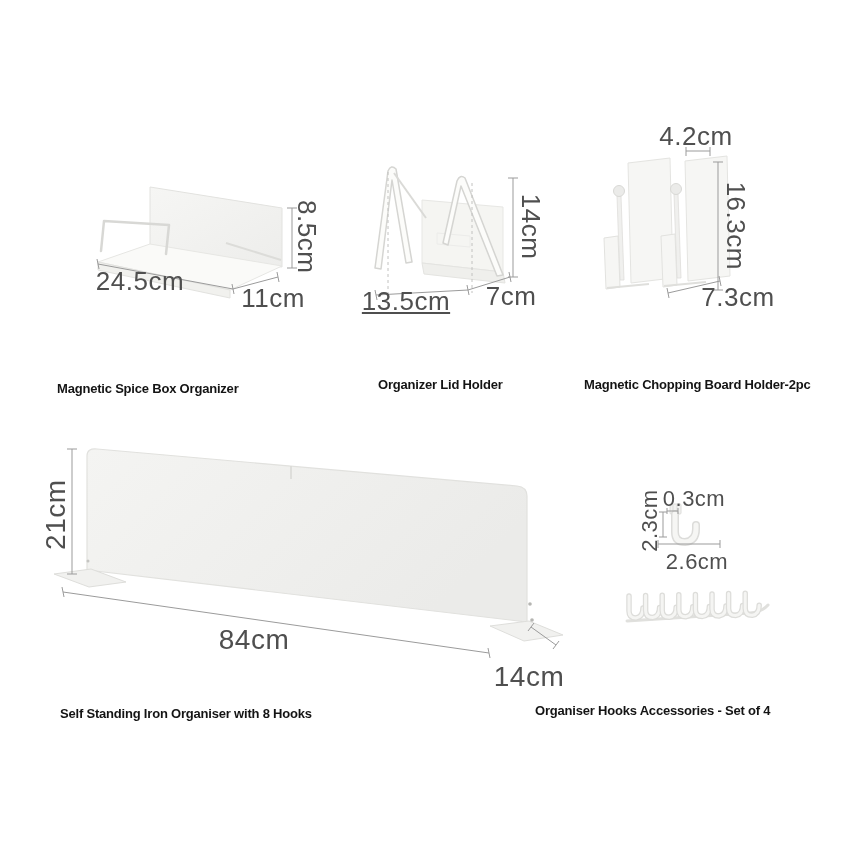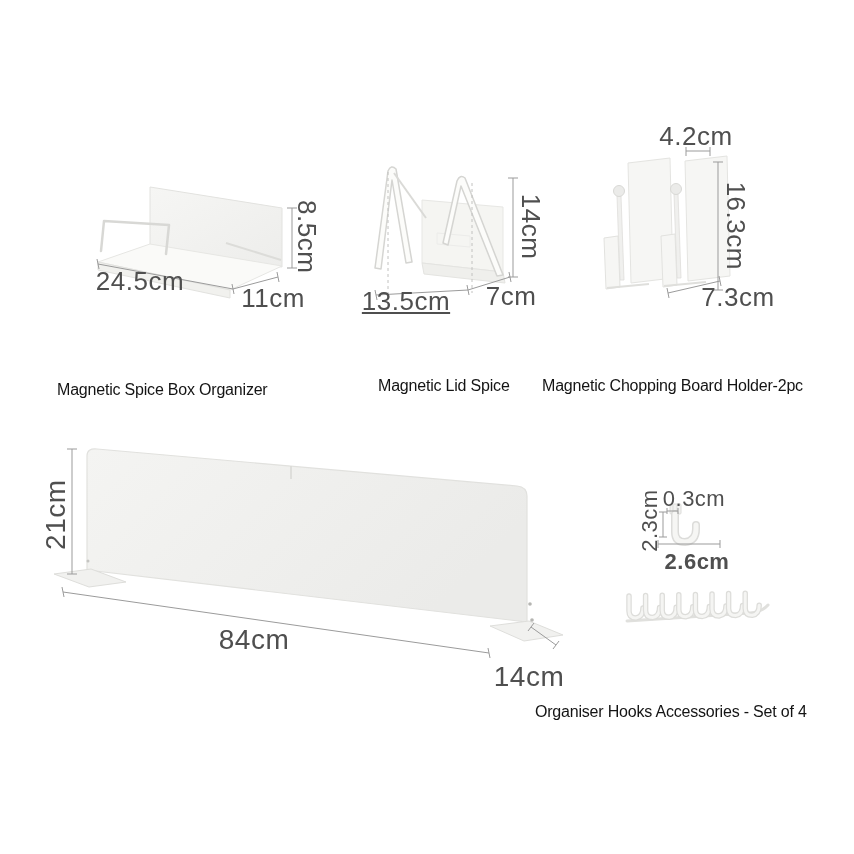--- a/index.html
+++ b/index.html
@@ -5,21 +5,21 @@
   html,body{margin:0;padding:0;background:#ffffff;}
   .stage{position:relative;width:854px;height:854px;background:#ffffff;overflow:hidden;
          font-family:"Liberation Sans", sans-serif;}
   .illustrations{position:absolute;left:0;top:0;width:854px;height:854px;}
   .dim{position:absolute;color:#4f4f4f;font-size:26px;font-weight:300;line-height:1.05;
        text-align:center;letter-spacing:0.5px;white-space:nowrap;}
   .dim.big{font-size:28px;}
   .dim.small{font-size:22px;}
   .dim.rot-cw{transform:rotate(90deg);transform-origin:center;}
   .dim.rot-ccw{transform:rotate(-90deg);transform-origin:center;}
-  .title{position:absolute;color:#141414;font-size:16px;font-weight:400;
+  .title{position:absolute;color:#141414;font-size:13px;font-weight:700;
          letter-spacing:-0.2px;white-space:nowrap;}
 </style>
 </head>
 <body>
 
 <div class="stage">
 
   <svg class="illustrations" viewBox="0 0 854 854">
     <defs>
       <linearGradient id="gradPanel" x1="0" y1="0" x2="1" y2="1">
@@ -169,20 +169,21 @@
   <div class="dim" style="left:656px;top:123px;width:80px;text-align:center;">4.2cm</div>
   <div class="dim rot-cw" style="left:691px;top:212px;width:88px;">16.3cm</div>
   <div class="dim" style="left:684px;top:284px;width:80px;margin-left:14px;">7.3cm</div>
 
   <div class="dim big rot-ccw" style="left:16px;top:500px;width:80px;">21cm</div>
   <div class="dim big" style="left:209px;top:625px;width:90px;text-align:center;">84cm</div>
   <div class="dim big" style="left:484px;top:662px;width:90px;">14cm</div>
 
   <div class="dim small" style="left:654px;top:487px;width:80px;">0.3cm</div>
   <div class="dim small rot-ccw" style="left:615px;top:509px;width:70px;">2.3cm</div>
-  <div class="dim small" style="left:657px;top:550px;width:80px;font-weight:bold;">2.6cm</div>
+  <div class="dim small" style="left:657px;top:550px;width:80px;">2.6cm</div>
 
   <div class="title" style="left:57px;top:381px;">Magnetic Spice Box Organizer</div>
-  <div class="title" style="left:378px;top:377px;">Magnetic Lid Spice</div>
-  <div class="title" style="left:542px;top:377px;">Magnetic Chopping Board Holder-2pc</div>
+  <div class="title" style="left:378px;top:377px;">Organizer Lid Holder</div>
+  <div class="title" style="left:584px;top:377px;">Magnetic Chopping Board Holder-2pc</div>
+  <div class="title" style="left:60px;top:706px;">Self Standing Iron Organiser with 8 Hooks</div>
   <div class="title" style="left:535px;top:703px;">Organiser Hooks Accessories - Set of 4</div>
 
 </div>
 
 </body></html>

